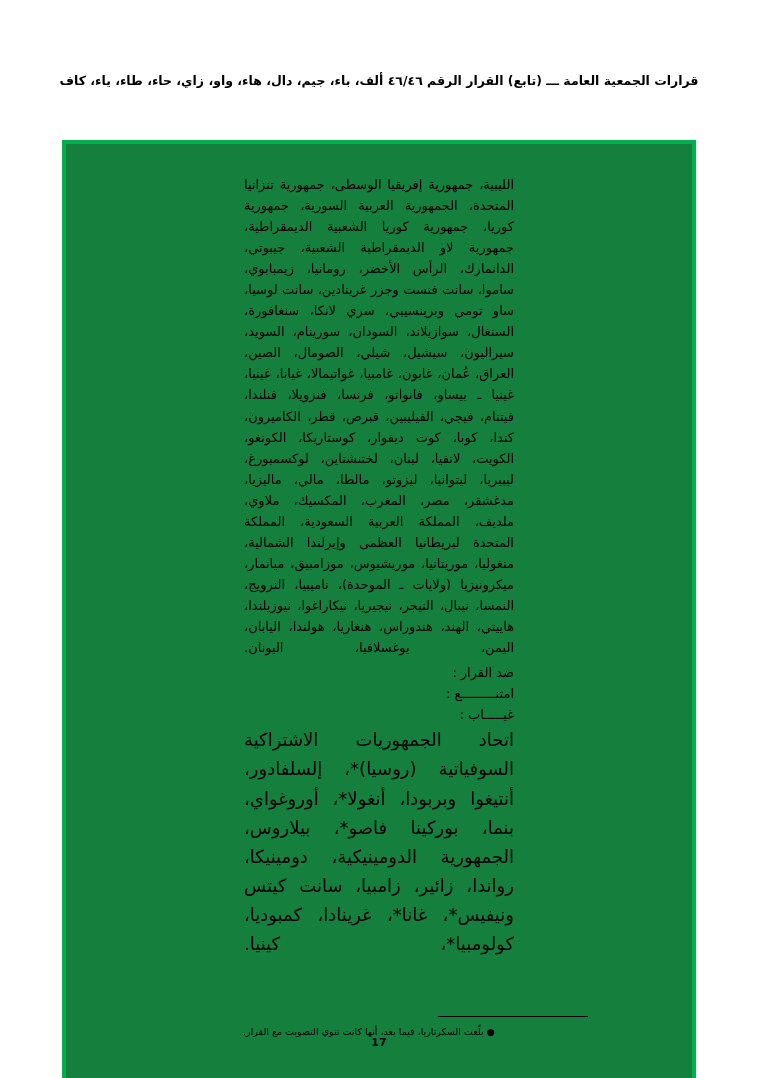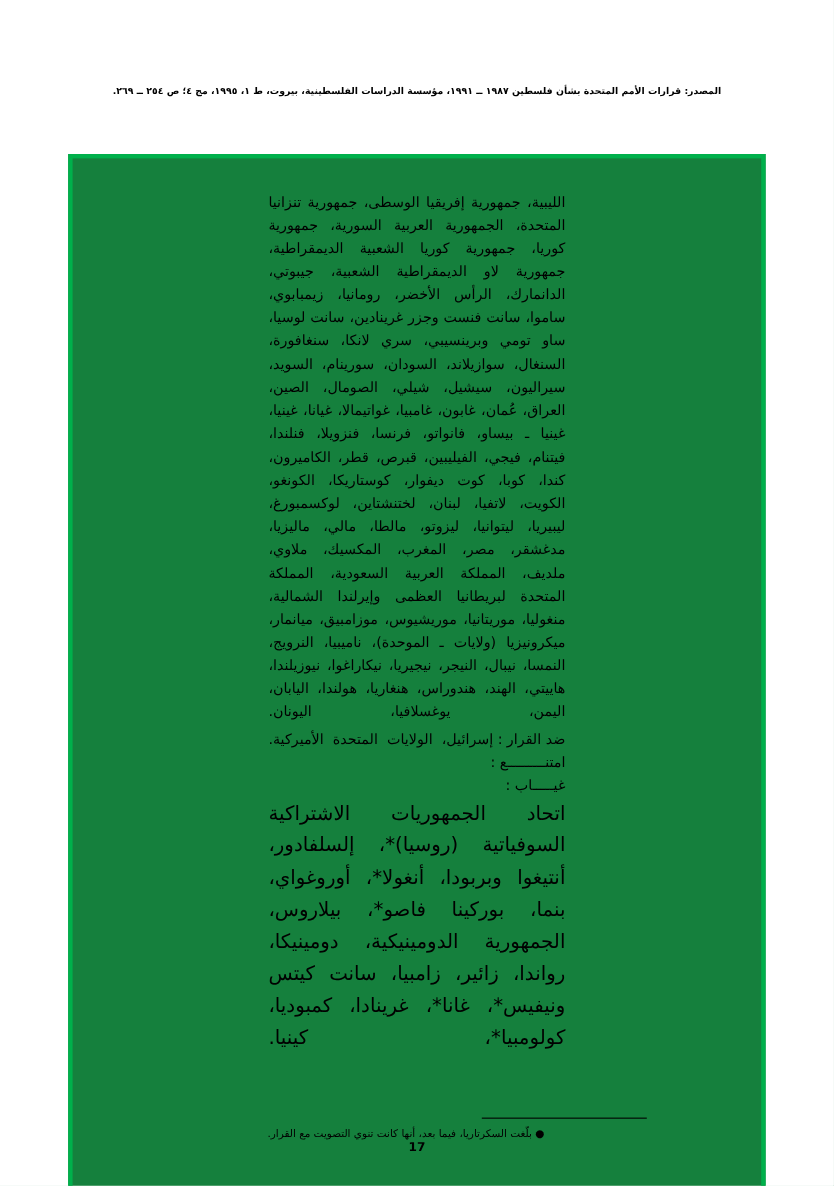--- a/index.html
+++ b/index.html
@@ -129,35 +129,34 @@
     font-size: 11px;
     font-weight: bold;
   }
 </style>
 </head>
 <body>
 
 <div class="page">
 
   <div class="header-block">
-    <div class="header-source">المصدر: قرارات الأمم المتحدة بشأن فلسطين ١٩٨٧ ــ ١٩٩١، مؤسسة الدراسات الفلسطينية، بيروت، ط ١، ١٩٩٥، مج ٤؛ ص ٢٥٤ ــ ٢٦٩.</div>
+    <div class="header-title">قرارات الجمعية العامة ـــ (تابع) القرار الرقم ٤٦/٤٦ ألف، باء، جيم، دال، هاء، واو، زاي، حاء، طاء، ياء، كاف</div>
   </div>
 
   <div class="frame">
     <div class="frame-inner">
 
       <div class="body-col">
         <p>الليبية، جمهورية إفريقيا الوسطى، جمهورية تنزانيا المتحدة، الجمهورية العربية السورية، جمهورية كوريا، جمهورية كوريا الشعبية الديمقراطية، جمهورية لاو الديمقراطية الشعبية، جيبوتي، الدانمارك، الرأس الأخضر، رومانيا، زيمبابوي، ساموا، سانت فنست وجزر غرينادين، سانت لوسيا، ساو تومي وبرينسيبي، سري لانكا، سنغافورة، السنغال، سوازيلاند، السودان، سورينام، السويد، سيراليون، سيشيل، شيلي، الصومال، الصين، العراق، عُمان، غابون، غامبيا، غواتيمالا، غيانا، غينيا، غينيا ـ بيساو، فانواتو، فرنسا، فنزويلا، فنلندا، فيتنام، فيجي، الفيليبين، قبرص، قطر، الكاميرون، كندا، كوبا، كوت ديفوار، كوستاريكا، الكونغو، الكويت، لاتفيا، لبنان، لختنشتاين، لوكسمبورغ، ليبيريا، ليتوانيا، ليزوتو، مالطا، مالي، ماليزيا، مدغشقر، مصر، المغرب، المكسيك، ملاوي، ملديف، المملكة العربية السعودية، المملكة المتحدة لبريطانيا العظمى وإيرلندا الشمالية، منغوليا، موريتانيا، موريشيوس، موزامبيق، ميانمار، ميكرونيزيا (ولايات ـ الموحدة)، ناميبيا، النرويج، النمسا، نيبال، النيجر، نيجيريا، نيكاراغوا، نيوزيلندا، هاييتي، الهند، هندوراس، هنغاريا، هولندا، اليابان، اليمن، يوغسلافيا، اليونان.</p>
       </div>
 
       <div class="vote-block">
         <div class="vote-row">
           <span class="vote-label">ضد القرار</span>
           <span class="vote-sep">:</span>
-          <span class="vote-value">إسرائيل، الولايات المتحدة الأميركية.</span>
         </div>
         <div class="vote-row">
           <span class="vote-label">امتنـــــــــع</span>
           <span class="vote-sep">:</span>
         </div>
         <div class="vote-row">
           <span class="vote-label">غيـــــاب</span>
           <span class="vote-sep">:</span>
           <span class="vote-value"></span>
         </div>

